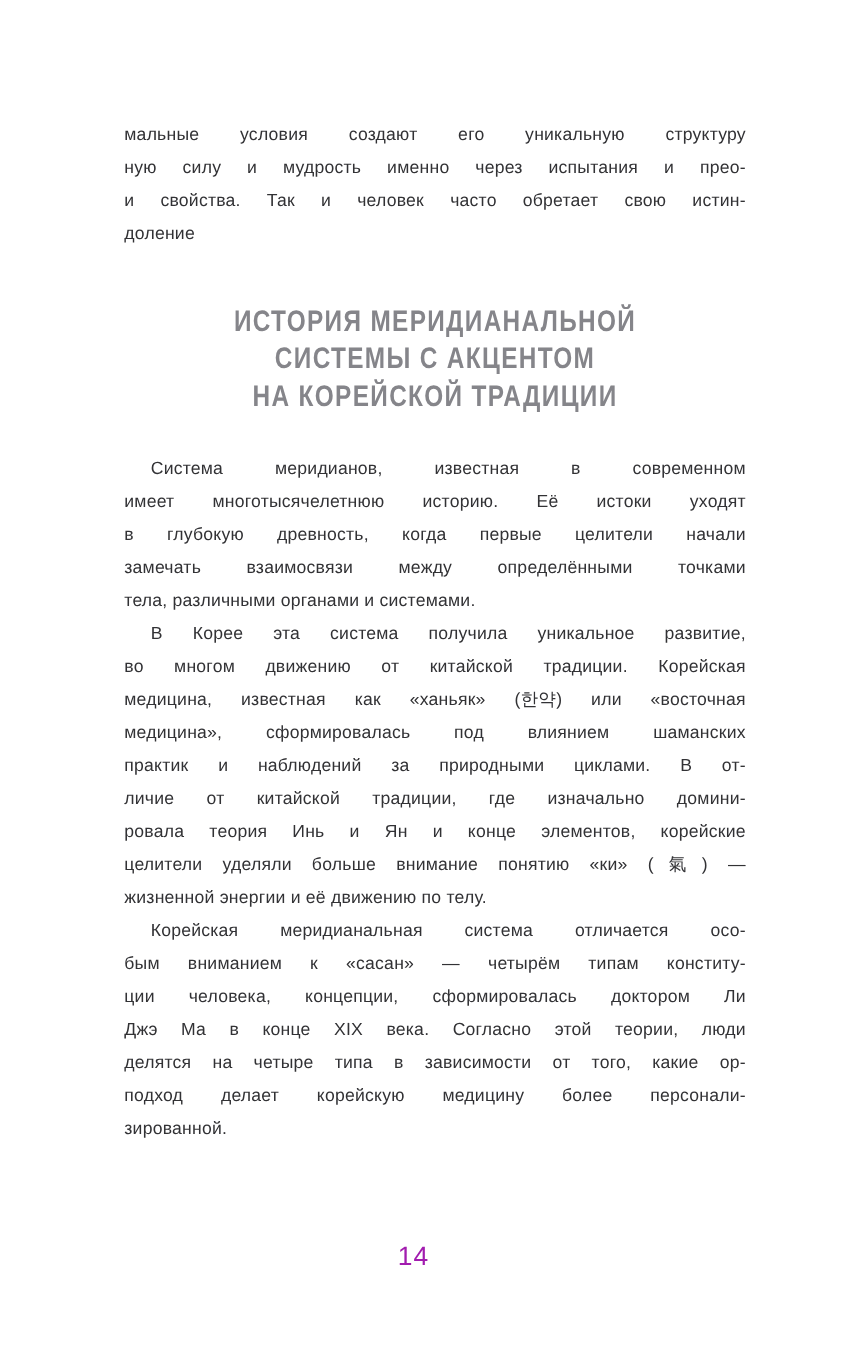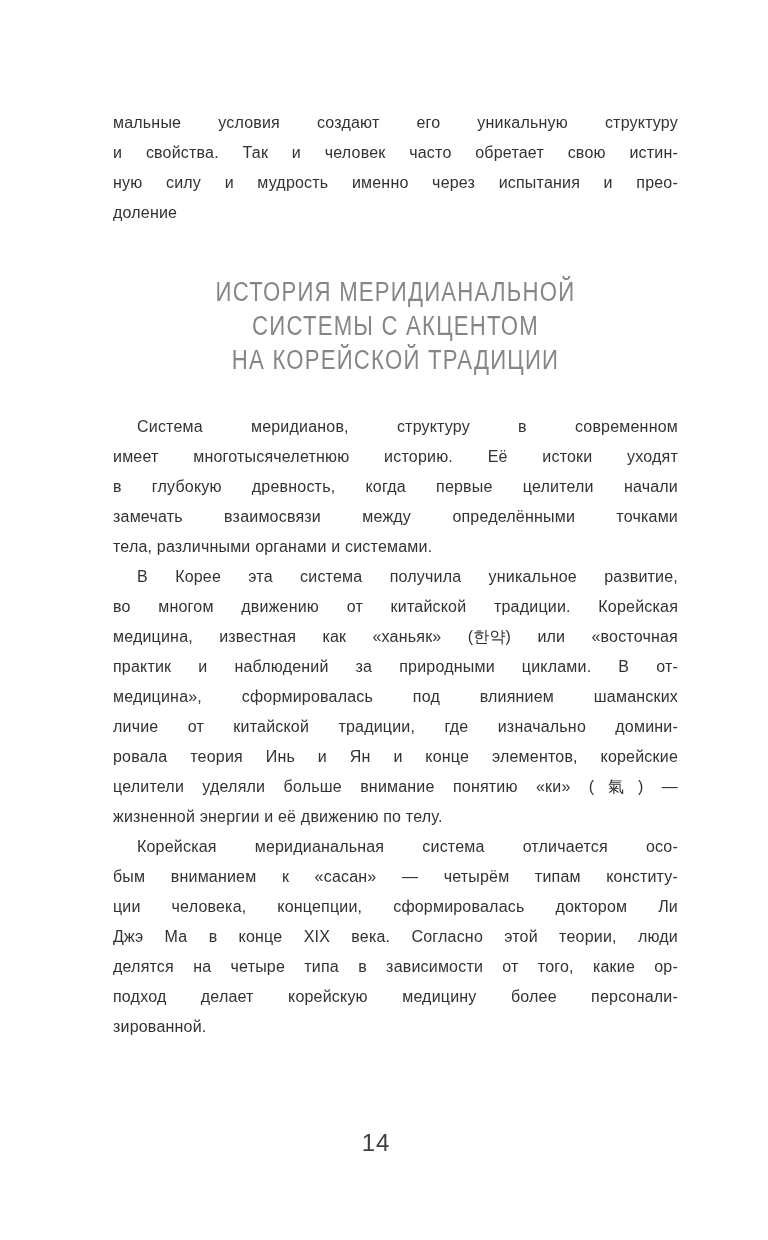--- a/index.html
+++ b/index.html
@@ -38,73 +38,73 @@
   }
   .paragraph .line.last {
     text-align-last: left;
   }
   .paragraph.indented .line.first {
     padding-left: 24px;
   }
   .heading {
     margin: 47px 0 35px 0;
     padding: 0;
-    font-weight: normal;
+    font-weight: bold;
   }
   .heading .hline {
     font-size: 27px;
     line-height: 34px;
     color: #85858a;
     text-align: center;
     letter-spacing: 1.5px;
     transform: scaleX(0.82);
     transform-origin: 50% 50%;
   }
   .page-number {
     position: absolute;
     left: 0;
     right: 16px;
     top: 1126px;
     text-align: center;
     font-size: 24px;
     line-height: 34px;
-    color: #404040;
+    color: #a21caf;
     letter-spacing: 1px;
   }
 </style>
 </head>
 <body>
 
 <div class="page">
   <div class="text-column">
     <div class="paragraph continuation" id="intro-paragraph">
         <div class="line">мальные условия создают его уникальную структуру</div>
+        <div class="line">ную силу и мудрость именно через испытания и прео-</div>
         <div class="line">и свойства. Так и человек часто обретает свою истин-</div>
-        <div class="line">ную силу и мудрость именно через испытания и прео-</div>
         <div class="line last">доление</div>
       </div>
     <h1 class="heading" id="chapter-heading">
         <div class="hline">ИСТОРИЯ МЕРИДИАНАЛЬНОЙ</div>
         <div class="hline">СИСТЕМЫ С АКЦЕНТОМ</div>
         <div class="hline">НА КОРЕЙСКОЙ ТРАДИЦИИ</div>
       </h1>
     <div id="body-paragraphs">
         <div class="paragraph indented">
-          <div class="line first">Система меридианов, структуру в современном</div>
+          <div class="line first">Система меридианов, известная в современном</div>
           <div class="line">имеет многотысячелетнюю историю. Её истоки уходят</div>
           <div class="line">в глубокую древность, когда первые целители начали</div>
           <div class="line">замечать взаимосвязи между определёнными точками</div>
           <div class="line last">тела, различными органами и системами.</div>
         </div>
         <div class="paragraph indented">
           <div class="line first">В Корее эта система получила уникальное развитие,</div>
           <div class="line">во многом движению от китайской традиции. Корейская</div>
           <div class="line">медицина, известная как «ханьяк» (한약) или «восточная</div>
+          <div class="line">медицина», сформировалась под влиянием шаманских</div>
           <div class="line">практик и наблюдений за природными циклами. В от-</div>
-          <div class="line">медицина», сформировалась под влиянием шаманских</div>
           <div class="line">личие от китайской традиции, где изначально домини-</div>
           <div class="line">ровала теория Инь и Ян и конце элементов, корейские</div>
           <div class="line">целители уделяли больше внимание понятию «ки» (氣) —</div>
           <div class="line last">жизненной энергии и её движению по телу.</div>
         </div>
         <div class="paragraph indented">
           <div class="line first">Корейская меридианальная система отличается осо-</div>
           <div class="line">бым вниманием к «сасан» — четырём типам конститу-</div>
           <div class="line">ции человека, концепции, сформировалась доктором Ли</div>
           <div class="line">Джэ Ма в конце XIX века. Согласно этой теории, люди</div>

